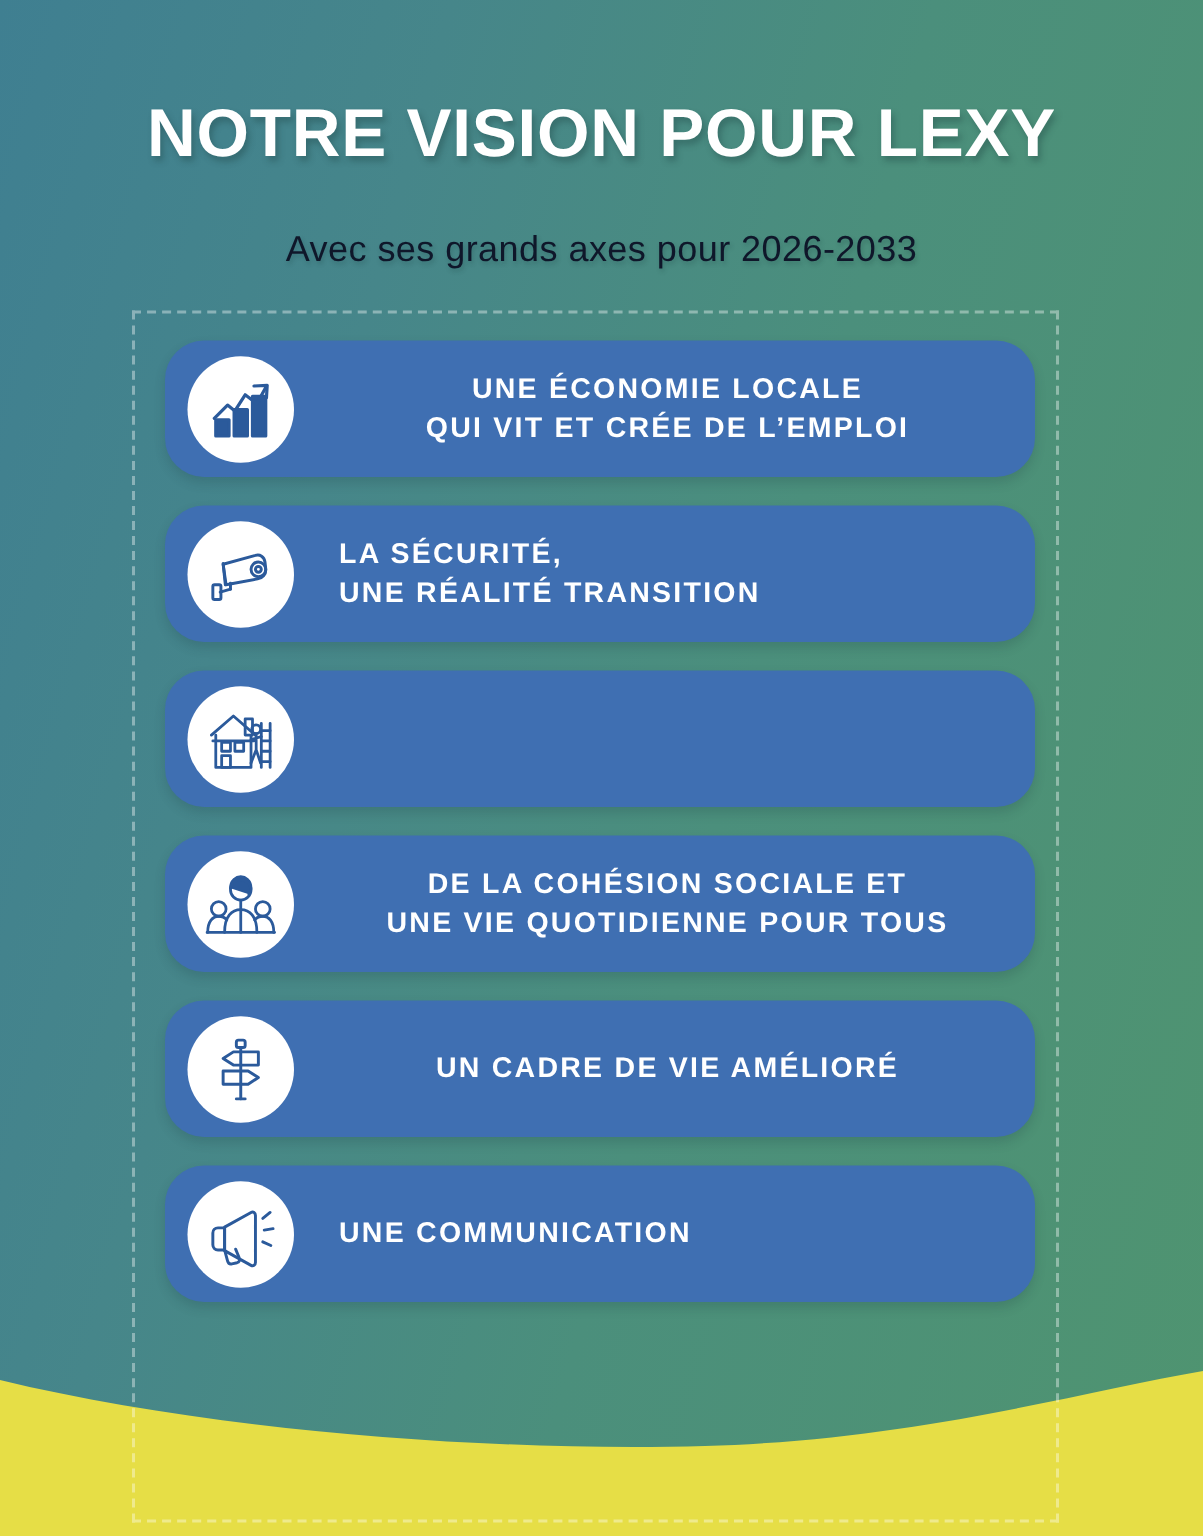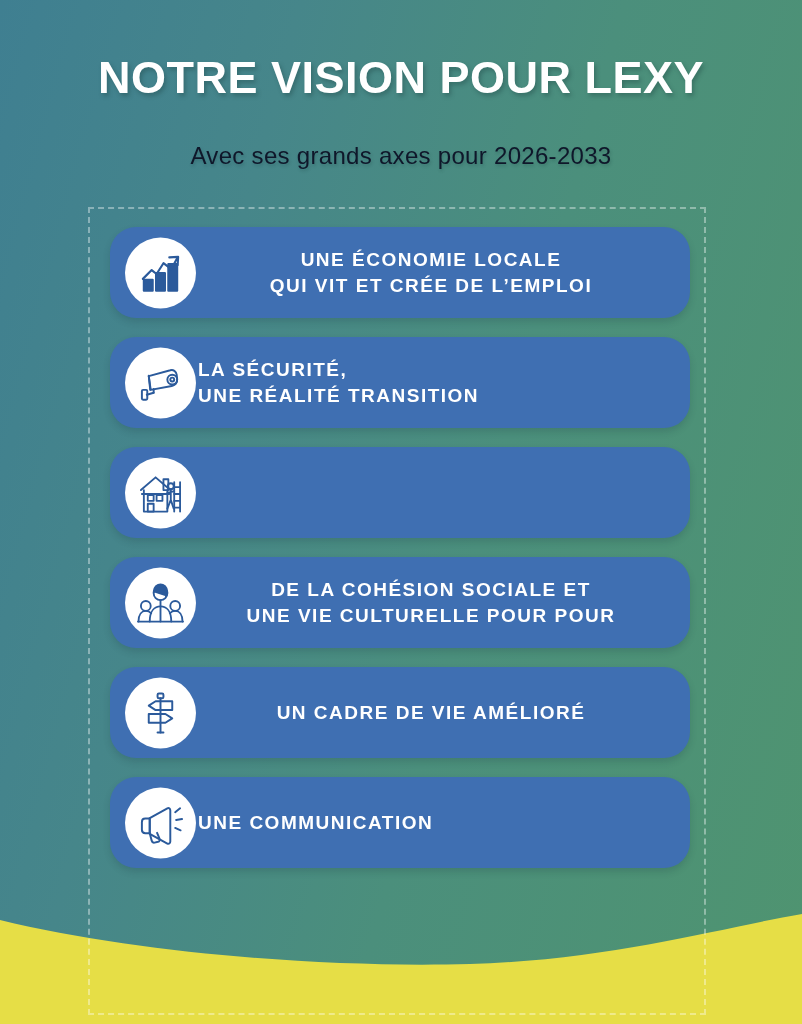--- a/index.html
+++ b/index.html
@@ -15,21 +15,21 @@
   #bg-gradient{
     position:absolute; inset:0;
     background:linear-gradient(105deg,#3f7f91 0%,#46868a 28%,#4b8f7c 58%,#4f9470 100%);
   }
   #bg-wave{
     position:absolute; left:0; bottom:0; width:802px; height:130px;
   }
 
   
   #header{
-    position:absolute; top:0; left:0; width:802px;
+    position:absolute; top:11px; left:0; width:802px;
     text-align:center; z-index:5;
   }
   #page-title{
     margin-top:52px;
     font-size:45px;
     font-weight:bold;
     letter-spacing:0.5px;
     color:#ffffff;
     text-shadow:2px 3px 4px rgba(25,60,60,.35);
     font-family:"Liberation Sans", sans-serif;
@@ -77,21 +77,21 @@
     transform:translateY(-50%);
     width:71px; height:71px;
     border-radius:50%;
     background:#ffffff;
     display:flex; align-items:center; justify-content:center;
     flex:none;
   }
   .card-icon svg{ width:47px; height:47px; display:block; }
   .card-text{
     flex:1;
-    padding-left:88px;
+    padding-left:116px;
     padding-right:26px;
     color:#ffffff;
     font-size:19px;
     font-weight:bold;
     line-height:1.33;
     letter-spacing:1.5px;
   }
   .align-center{ text-align:center; }
   .align-right { text-align:left; }
   .card-text .line{ display:block; white-space:nowrap; }
@@ -171,21 +171,21 @@
       <path d="M24,21 L24,43"></path>
       <circle cx="9" cy="27" r="5"></circle>
       <path d="M1.5,43 C1.5,35.5 5,32 9,32 C11.5,32 13.2,33 14.5,34.5"></path>
       <circle cx="39" cy="27" r="5"></circle>
       <path d="M46.5,43 C46.5,35.5 43,32 39,32 C36.5,32 34.8,33 33.5,34.5"></path>
       <path d="M1,43 L47,43"></path>
     </svg>
       </div>
       <div class="card-text align-center">
         <span class="line">DE LA COHÉSION SOCIALE ET</span>
-        <span class="line">UNE VIE CULTURELLE POUR POUR</span>
+        <span class="line">UNE VIE QUOTIDIENNE POUR TOUS</span>
       </div>
     </div>
     <div class="card">
       <div class="card-icon">
     <svg viewBox="0 0 48 48" fill="none" stroke="#2b5a9b" stroke-width="2" stroke-linecap="round" stroke-linejoin="round">
       <rect x="21" y="4" width="6" height="5" rx="1.4"></rect>
       <path d="M24,9 L24,44"></path>
       <path d="M21,44 L27,44"></path>
       <path d="M19,12 L36,12 L36,21 L19,21 L12,16.5 Z"></path>
       <path d="M29,25 L12,25 L12,34 L29,34 L36,29.5 Z"></path>

